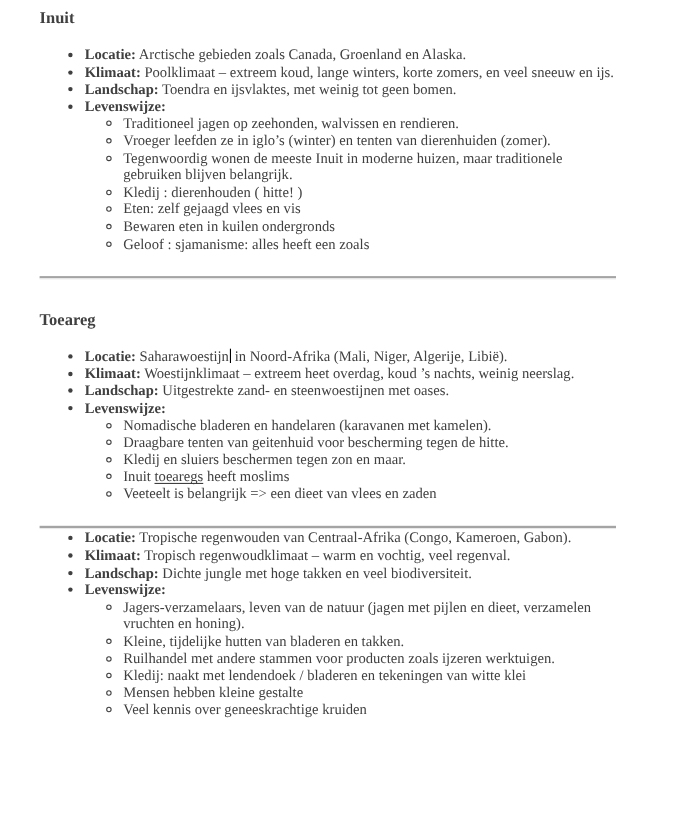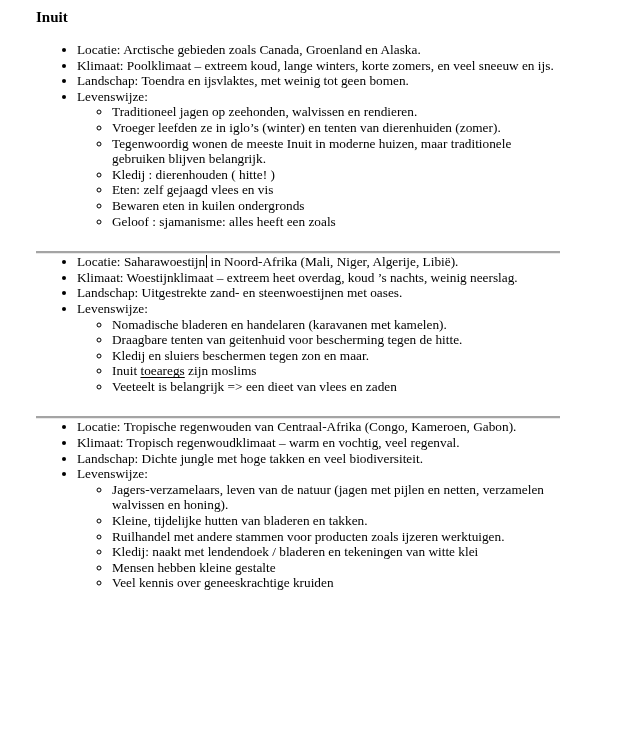--- a/index.html
+++ b/index.html
@@ -6,36 +6,36 @@
   html, body { margin: 0; padding: 0; background: #ffffff; }
   .page {
     position: relative;
     width: 617px;
     height: 749px;
     background: #ffffff;
     padding: 8px 57px 10px 36px;
     font-family: "Liberation Serif", serif;
     font-size: 13.3px;
     line-height: 15.6px;
-    color: #000000;
+    color: #404040;
     overflow: hidden;
   }
   h2.sec-heading {
     font-family: "Liberation Serif", serif;
     font-size: 15px;
     line-height: 19px;
     font-weight: bold;
     margin: 28px 0 15px 0;
   }
   section.first h2.sec-heading { margin-top: 0; }
   ul { margin: 0; }
   ul.l1 { padding-left: 41px; list-style: disc; }
   ul.l2 { padding-left: 35px; list-style: circle; }
   ul.l1 > li, ul.l2 > li { padding: 0; margin: 0; }
-  .b { font-weight: normal; text-align: center; }
+  .b { font-weight: bold; text-align: center; }
   hr.divider {
     border: none;
     border-top: 2px solid #a4a4a4;
     border-bottom: 1px solid #e9e9e9;
     height: 0;
     margin: 22px 0 0 0;
   }
   .caret {
     display: inline-block;
     width: 1px;
@@ -75,46 +75,47 @@
           <li>Bewaren eten in kuilen ondergronds</li>
           <li>Geloof : sjamanisme: alles heeft een zoals</li>
         </ul>
       </li>
     </ul>
   </section>
 
   <hr class="divider">
 
   <section>
+    <h2 class="sec-heading">Toeareg</h2>
     <ul class="l1">
       <li><span class="b">Locatie:</span><span> Saharawoestijn</span><span class="caret"></span><span> in Noord-Afrika (Mali, Niger, Algerije, Libië).</span></li>
       <li><span class="b">Klimaat:</span><span> Woestijnklimaat – extreem heet overdag, koud ’s nachts, weinig neerslag.</span></li>
       <li><span class="b">Landschap:</span><span> Uitgestrekte zand- en steenwoestijnen met oases.</span></li>
       <li><span class="b">Levenswijze:</span>
         <ul class="l2">
           <li>Nomadische bladeren en handelaren (karavanen met kamelen).</li>
           <li>Draagbare tenten van geitenhuid voor bescherming tegen de hitte.</li>
           <li>Kledij en sluiers beschermen tegen zon en maar.</li>
-          <li><span>Inuit </span><span class="misspelled">toearegs</span><span> zijn moslims</span></li>
+          <li><span>Inuit </span><span class="misspelled">toearegs</span><span> heeft moslims</span></li>
           <li>Veeteelt is belangrijk =&gt; een dieet van vlees en zaden</li>
         </ul>
       </li>
     </ul>
   </section>
 
   <hr class="divider">
 
   <section>
     <ul class="l1">
       <li><span class="b">Locatie:</span><span> Tropische regenwouden van Centraal-Afrika (Congo, Kameroen, Gabon).</span></li>
       <li><span class="b">Klimaat:</span><span> Tropisch regenwoudklimaat – warm en vochtig, veel regenval.</span></li>
       <li><span class="b">Landschap:</span><span> Dichte jungle met hoge takken en veel biodiversiteit.</span></li>
       <li><span class="b">Levenswijze:</span>
         <ul class="l2">
-          <li>Jagers-verzamelaars, leven van de natuur (jagen met pijlen en netten, verzamelen walvissen en honing).</li>
+          <li>Jagers-verzamelaars, leven van de natuur (jagen met pijlen en dieet, verzamelen vruchten en honing).</li>
           <li>Kleine, tijdelijke hutten van bladeren en takken.</li>
           <li>Ruilhandel met andere stammen voor producten zoals ijzeren werktuigen.</li>
           <li>Kledij: naakt met lendendoek / bladeren en tekeningen van witte klei</li>
           <li>Mensen hebben kleine gestalte</li>
           <li>Veel kennis over geneeskrachtige kruiden</li>
         </ul>
       </li>
     </ul>
   </section>
 

